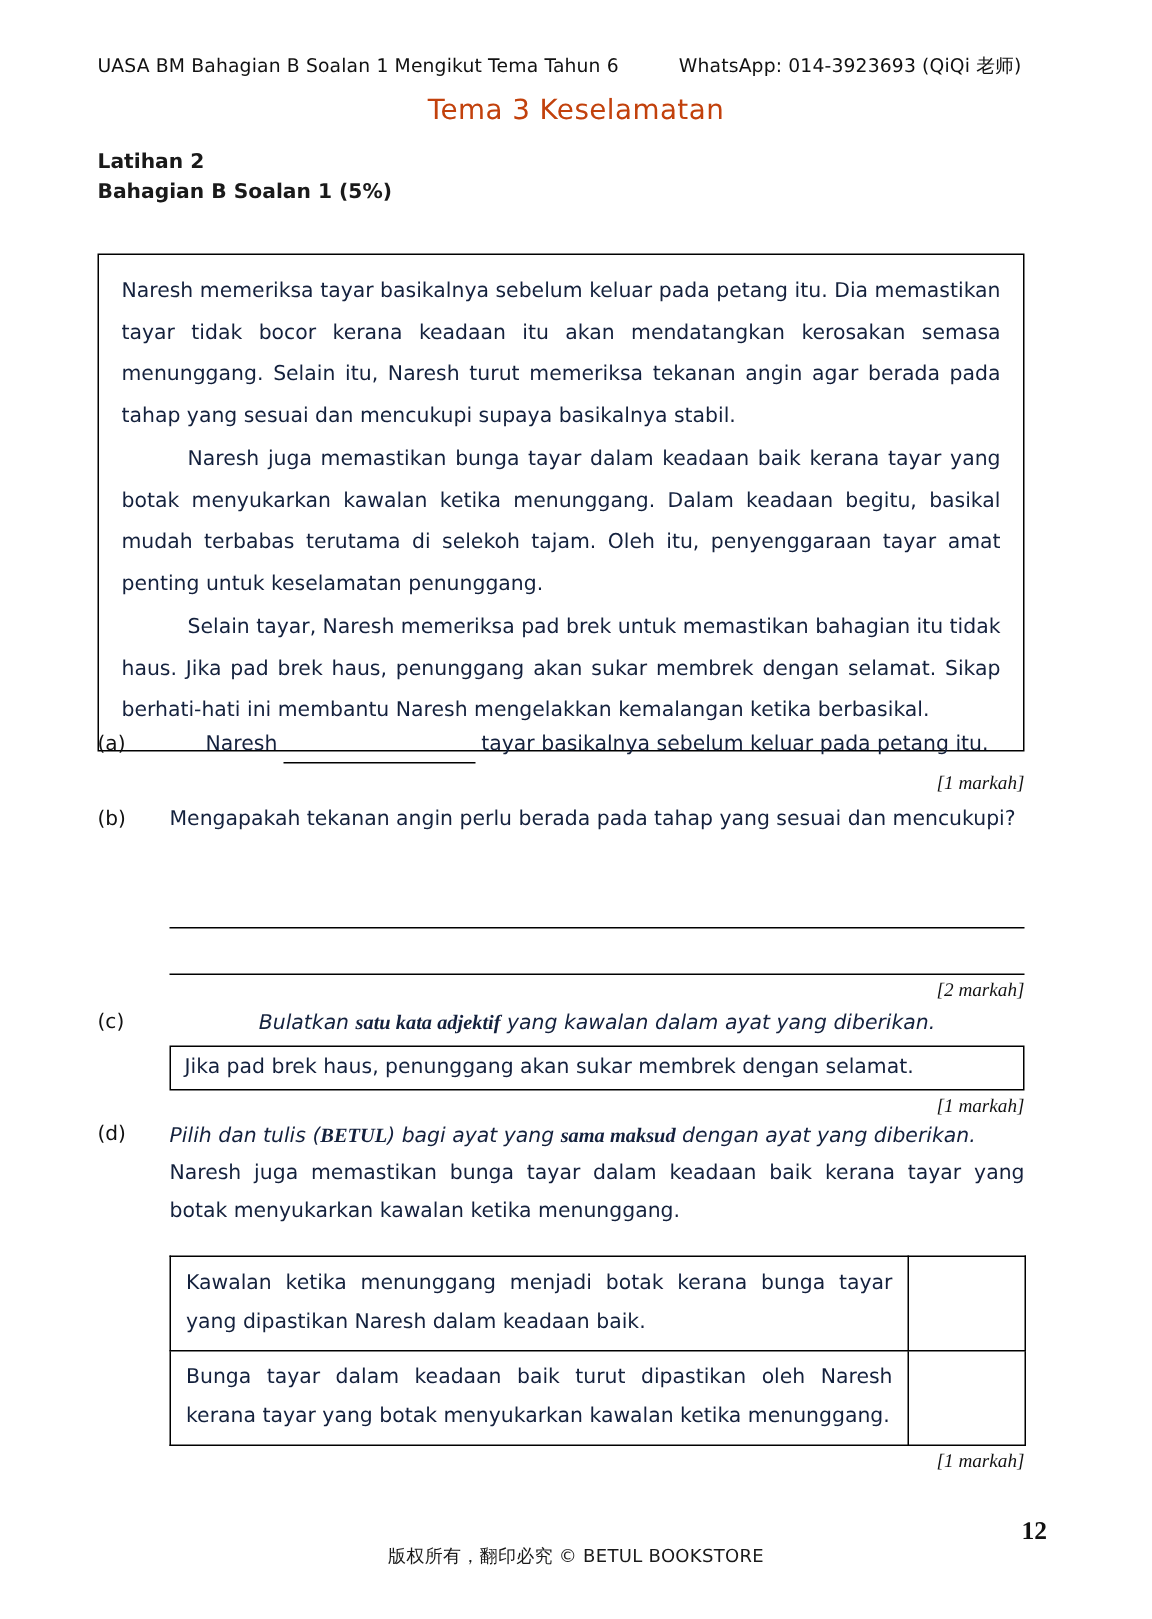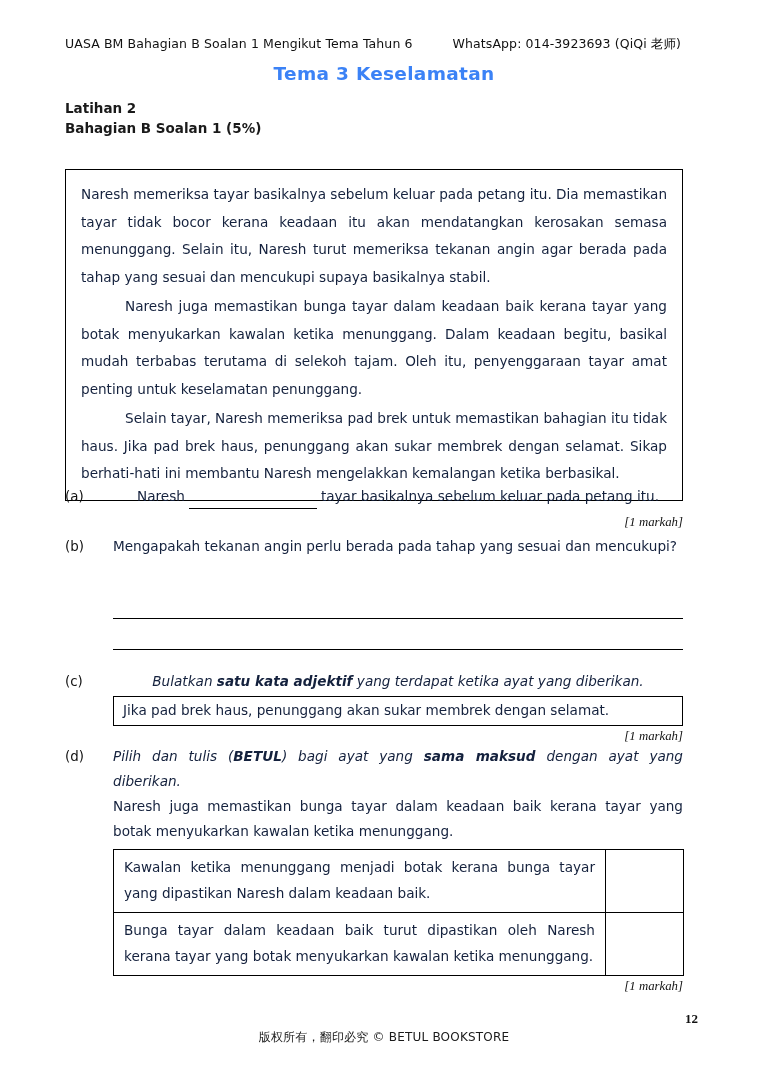--- a/index.html
+++ b/index.html
@@ -37,22 +37,22 @@
   .header-left { white-space: nowrap; }
   .header-right { white-space: nowrap; padding-right: 2px; }
 
   .doc-title {
     position: absolute;
     top: 63px;
     left: 0;
     width: 768px;
     text-align: center;
     font-size: 18.5px;
-    font-weight: bold;
-    color: #3b82f6;
+    font-weight: normal;
+    color: #c2410c;
     letter-spacing: .3px;
   }
 
   
   .intro {
     position: absolute;
     top: 99px;
     left: 65px;
     width: 620px;
     font-size: 13.5px;
@@ -142,30 +142,30 @@
     font-size: 13.6px;
     line-height: 26px;
     color: #14213d;
     text-align: justify;
     vertical-align: top;
   }
   .answer-table td.optcell { width: 492px; }
   .answer-table td.blankcell { width: 78px; }
 
   .italic { font-style: italic; }
-  .bold { font-weight: bold; }
+  .bold { font-weight: bold; font-family: Liberation Serif, serif; }
 
   
   .page-number {
     position: absolute;
     top: 1011px;
     left: 0;
     width: 698px;
     text-align: right;
-    font-size: 13px;
+    font-size: 17px;
     color: #111;
     font-family: "Liberation Serif", serif;
     font-weight: bold;
   }
   .copyright {
     position: absolute;
     top: 1029px;
     left: 0;
     width: 768px;
     text-align: center;
@@ -210,41 +210,42 @@
   <div class="qa" style="top:534px;">
     <div class="qrow">
       <div class="qlabel">(b)</div>
       <div class="qtext">Mengapakah tekanan angin perlu berada pada tahap yang sesuai dan mencukupi?</div>
     </div>
   </div>
 
   <div class="qa" style="top:588px;">
     <div class="ansline"></div>
     <div class="ansline"></div>
+    <div class="marks" style="margin-top:3px;">[2 markah]</div>
   </div>
 
   <div class="qa" style="top:669px;">
     <div class="qrow">
       <div class="qlabel">(c)</div>
-      <div class="qtext nojust italic"><span>Bulatkan </span><span class="bold">satu kata adjektif</span><span> yang terdapat ketika ayat yang diberikan.</span></div>
+      <div class="qtext nojust italic"><span>Bulatkan </span><span class="bold">satu kata adjektif</span><span> yang kawalan dalam ayat yang diberikan.</span></div>
     </div>
     <div class="sentbox" style="margin-top:2px;">
       <span>Jika pad brek haus, penunggang akan sukar membrek dengan selamat.</span>
     </div>
     <div class="marks" style="margin-top:3px;">[1 markah]</div>
   </div>
 
   <div class="qa" style="top:744px;">
     <div class="qrow">
       <div class="qlabel">(d)</div>
       <div class="qtext italic"><span>Pilih dan tulis (</span><span class="bold">BETUL</span><span>) bagi ayat yang </span><span class="bold">sama maksud</span><span> dengan ayat yang diberikan.</span></div>
     </div>
     <div class="qtext" style="margin-left:48px;">Naresh juga memastikan bunga tayar dalam keadaan baik kerana tayar yang botak menyukarkan kawalan ketika menunggang.</div>
 
-    <table class="answer-table" style="margin-top:5px;">
+    <table class="answer-table" style="margin-top:17px;">
       <tbody>
           <tr>
         <td class="optcell">Kawalan ketika menunggang menjadi botak kerana bunga tayar yang dipastikan Naresh dalam keadaan baik.</td>
         <td class="blankcell"></td>
       </tr>
       <tr>
         <td class="optcell">Bunga tayar dalam keadaan baik turut dipastikan oleh Naresh kerana tayar yang botak menyukarkan kawalan ketika menunggang.</td>
         <td class="blankcell"></td>
       </tr>
     </tbody>

